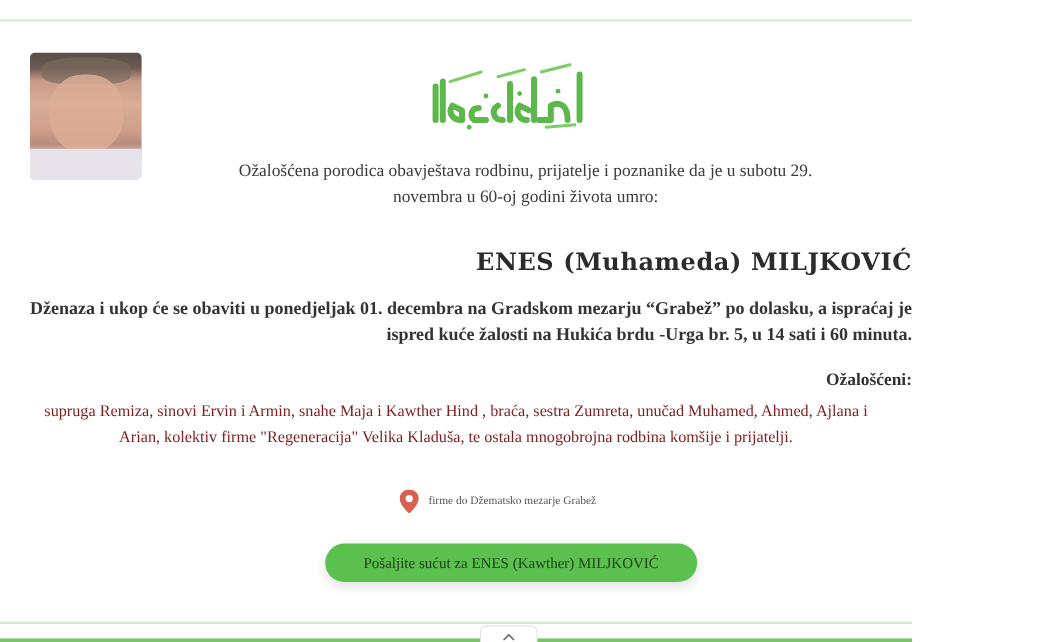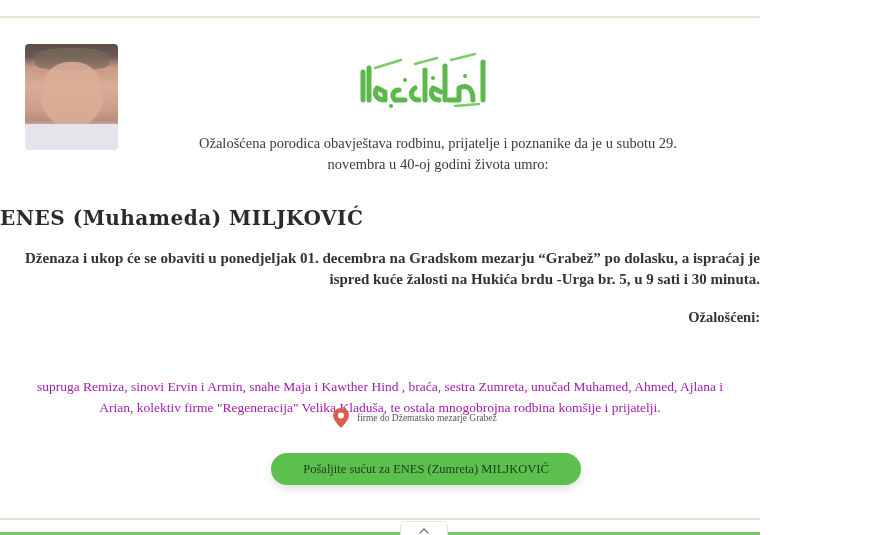--- a/index.html
+++ b/index.html
@@ -72,21 +72,21 @@
     text-align: center;
     font-size: 14.5px;
     line-height: 21px;
     color: #3a3a3a;
     font-family: "Liberation Serif", "DejaVu Serif", serif;
   }
   .name {
     position: absolute;
     left: 0; right: 0;
     top: 206px;
-    text-align: left;
+    text-align: right;
     font-size: 20px;
     font-weight: bold;
     letter-spacing: 0.5px;
     color: #2b2b2b;
     font-family: "DejaVu Serif", serif;
   }
   .funeral {
     position: absolute;
     left: 0; right: 0;
     top: 248px;
@@ -107,23 +107,22 @@
     color: #333333;
     font-family: "Liberation Serif", serif;
   }
   .mourners {
     position: absolute;
     left: 0; right: 0;
     top: 332px;
     text-align: center;
     font-size: 13.5px;
     line-height: 21px;
-    color: #a21caf;
-    font-family: "Liberation Serif", serif;
-    margin-top: 44px;
+    color: #7f1d1d;
+    font-family: "Liberation Serif", serif;
   }
   .directions {
     position: absolute;
     left: 333px;
     top: 408px;
     display: flex;
     align-items: center;
     gap: 8px;
     text-decoration: none;
     cursor: pointer;
@@ -215,46 +214,46 @@
     <g fill="#5cb84a">
       <circle cx="78" cy="30" r="2"></circle>
       <circle cx="50" cy="32" r="2"></circle>
       <circle cx="36" cy="58" r="2"></circle>
       <circle cx="110" cy="28" r="2"></circle>
     </g>
   </svg>
 
   <div class="intro">
     <div>Ožalošćena porodica obavještava rodbinu, prijatelje i poznanike da je u subotu 29.</div>
-    <div>novembra u 40-oj godini života umro:</div>
+    <div>novembra u 60-oj godini života umro:</div>
   </div>
 
   <div class="name">ENES (Muhameda) MILJKOVIĆ</div>
 
   <div class="funeral">
     <div>Dženaza i ukop će se obaviti u ponedjeljak 01. decembra na Gradskom mezarju “Grabež” po dolasku, a ispraćaj je</div>
-    <div>ispred kuće žalosti na Hukića brdu -Urga br. 5, u 9 sati i 30 minuta.</div>
+    <div>ispred kuće žalosti na Hukića brdu -Urga br. 5, u 14 sati i 60 minuta.</div>
   </div>
 
   <div class="mourners-title">Ožalošćeni:</div>
 
   <div class="mourners">
     <div>supruga Remiza, sinovi Ervin i Armin, snahe Maja i Kawther Hind , braća, sestra Zumreta, unučad Muhamed, Ahmed, Ajlana i</div>
     <div>Arian, kolektiv firme "Regeneracija" Velika Kladuša, te ostala mnogobrojna rodbina komšije i prijatelji.</div>
   </div>
 
   <a class="directions">
     <svg class="pin" viewBox="0 0 16 20">
       <path d="M8 0 C3.6 0 0 3.4 0 7.6 C0 12.6 8 20 8 20 C8 20 16 12.6 16 7.6 C16 3.4 12.4 0 8 0 Z" fill="#d9604e"></path>
       <circle cx="8" cy="7.5" r="3" fill="#ffffff"></circle>
     </svg>
     <span class="label">firme do Džematsko mezarje Grabež</span>
   </a>
 
-  <button class="condolence-btn">Pošaljite sućut za ENES (Zumreta) MILJKOVIĆ</button>
+  <button class="condolence-btn">Pošaljite sućut za ENES (Kawther) MILJKOVIĆ</button>
 
   <div class="bottom-rule-1"></div>
   <div class="bottom-rule-2"></div>
 
   <div class="scroll-top">
     <svg width="10" height="6" viewBox="0 0 10 6">
       <path d="M1 5 L5 1 L9 5" fill="none" stroke="#777777" stroke-width="1.4" stroke-linecap="round"></path>
     </svg>
   </div>
 </div>

